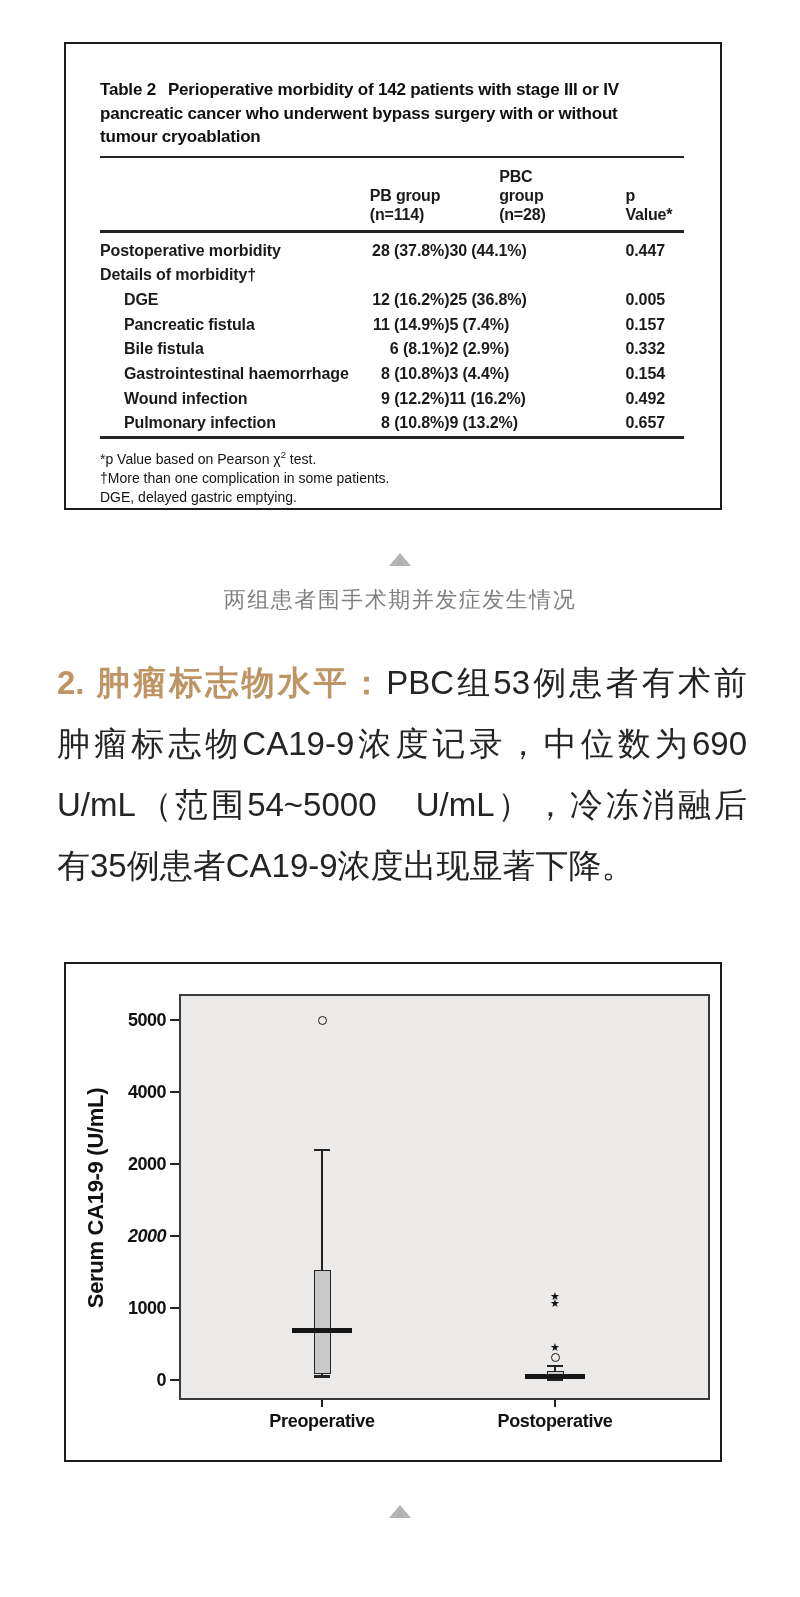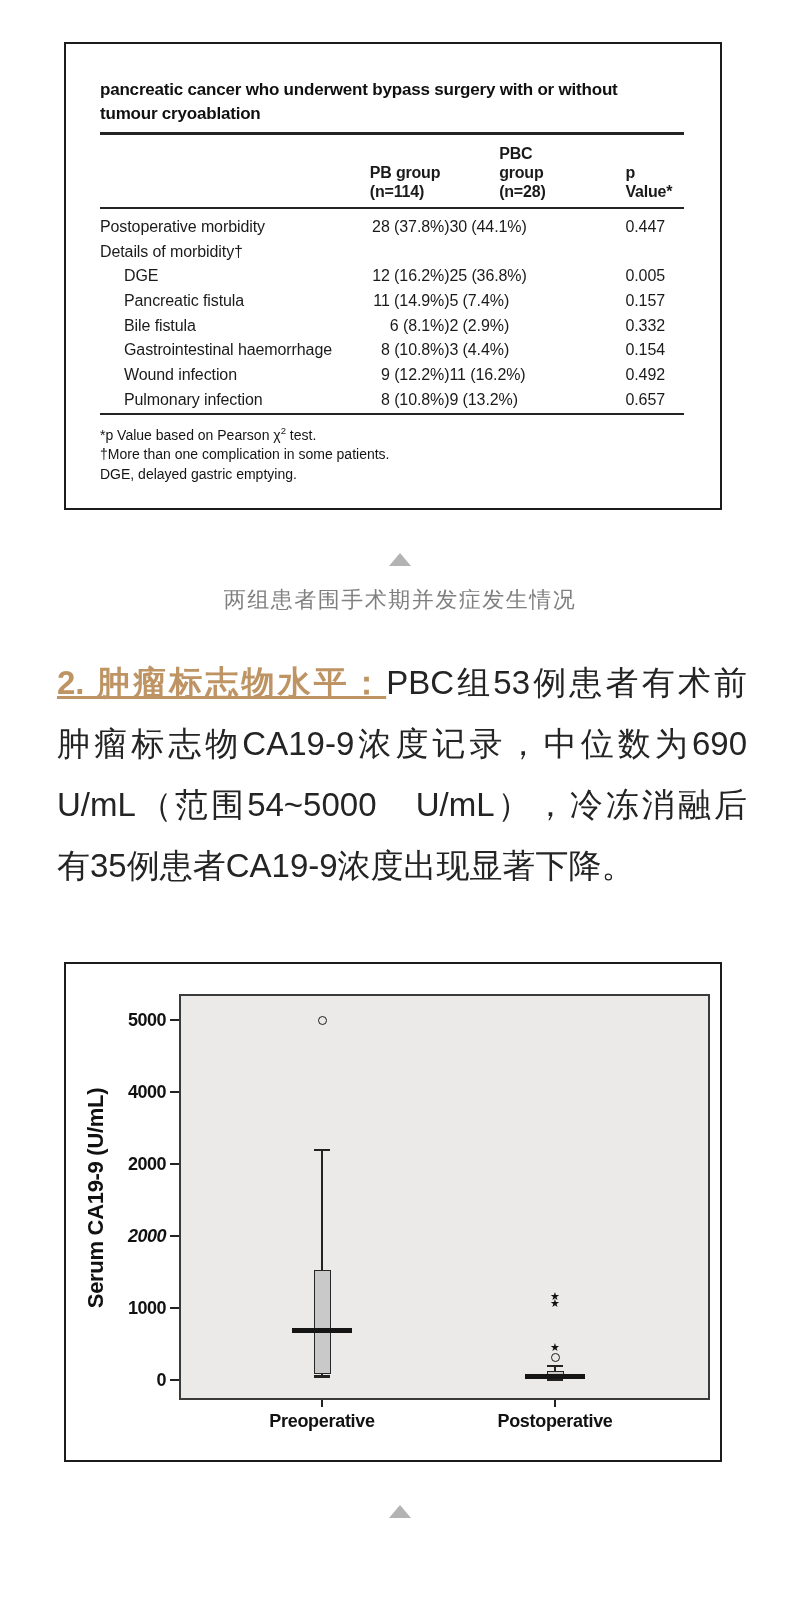--- a/index.html
+++ b/index.html
@@ -15,41 +15,41 @@
   .rule { height:2.5px; background:#242424; }
   .rule-top { margin-top:7px; }
   .thead { display:flex; align-items:flex-end; margin-top:9px; font-size:16px; font-weight:700;
            letter-spacing:-0.2px; line-height:19px; }
   .hc1 { width:252px; }
   .hc2 { width:100px; padding-left:20px; }
   .hc3 { width:128px; padding-left:50px; }
   .hc4 { width:108px; padding-left:49px; }
   .rule-mid { margin-top:6px; }
   .tbody { margin-top:6px; }
-  .trow { display:flex; height:24.7px; line-height:24.7px; font-size:16px; font-weight:400; letter-spacing:-0.1px; }
+  .trow { display:flex; height:24.7px; line-height:24.7px; font-size:16px; font-weight:700; letter-spacing:-0.1px; }
   .c1 { width:252px; }
   .c1.ind { padding-left:24px; }
   .c2 { width:100px; text-align:right; }
   .c3 { width:128px; }
   .c4 { width:108px; padding-left:49px; }
   .rule-bot { margin-top:0; }
   .footnotes { margin-top:6px; font-size:14px; font-weight:500; line-height:19.5px; color:#141414; }
   .footnotes sup { font-size:9.5px; }
 
   
   .caption-block { position:absolute; left:0; width:800px; text-align:center; }
   .cap-tri { display:inline-block; width:0; height:0;
              border-left:11px solid transparent; border-right:11px solid transparent;
              border-bottom:13px solid #b3b3b3; }
   .cap-text { margin-top:15px; font-size:22px; color:#7f7f7f; letter-spacing:1.5px; }
 
   
   .para { position:absolute; left:57px; top:652px; width:690px; font-size:33px; line-height:61px; color:#242424; }
   .jline { text-align:justify; text-align-last:justify; }
-  .lead { font-weight:700;text-decoration:underline; }
+  .lead { font-weight:700; }
 
   
   .chart-card { position:absolute; left:64px; top:962px; width:658px; height:500px;
                 border:2px solid #1c1c1c; background:#fff; }
   .chart-canvas { position:relative; width:654px; height:496px; }
   .plot-bg { position:absolute; background:#eceae9; border:2px solid #3a3a3a; }
   .ytick-label { position:absolute; width:72px; height:18px; line-height:18px; text-align:right;
                  font-size:18px; font-weight:600; letter-spacing:-0.5px; color:#111; }
   .mark { position:absolute; background:#222; }
   .xcat { position:absolute; width:170px; text-align:center; font-size:18px; font-weight:600;
@@ -61,20 +61,21 @@
   .med { position:absolute; background:#151515; }
   .ocirc { position:absolute; width:9px; height:9px; border:1.7px solid #1b1b1b; border-radius:50%; }
   .ostar { position:absolute; width:16px; text-align:center; font-size:11px; line-height:15px; color:#111; }
 </style>
 </head>
 <body>
 
 <div class="table-card">
   <div class="table-inner">
     <div class="tbl-title">
+      <div><span class="t2">Table 2</span><span>Perioperative morbidity of 142 patients with stage III or IV</span></div>
       <div>pancreatic cancer who underwent bypass surgery with or without</div>
       <div>tumour cryoablation</div>
     </div>
     <div class="rule rule-top"></div>
     <div class="thead">
       <div class="hc1"></div>
       <div class="hc2">
         <div>PB group</div>
         <div>(n=114)</div>
       </div>

